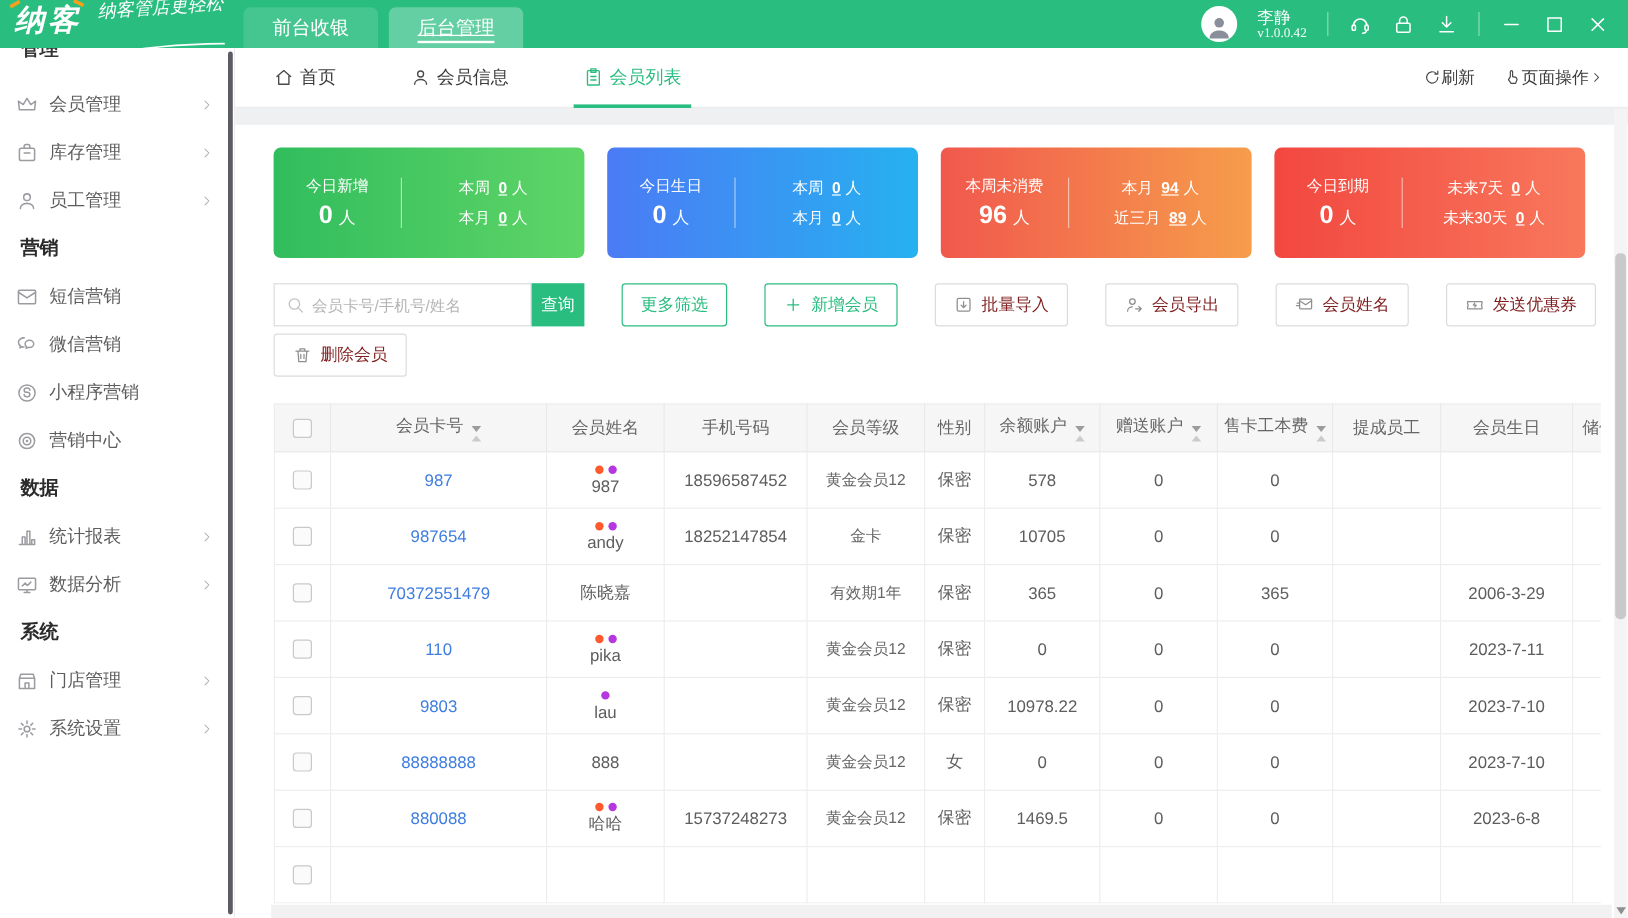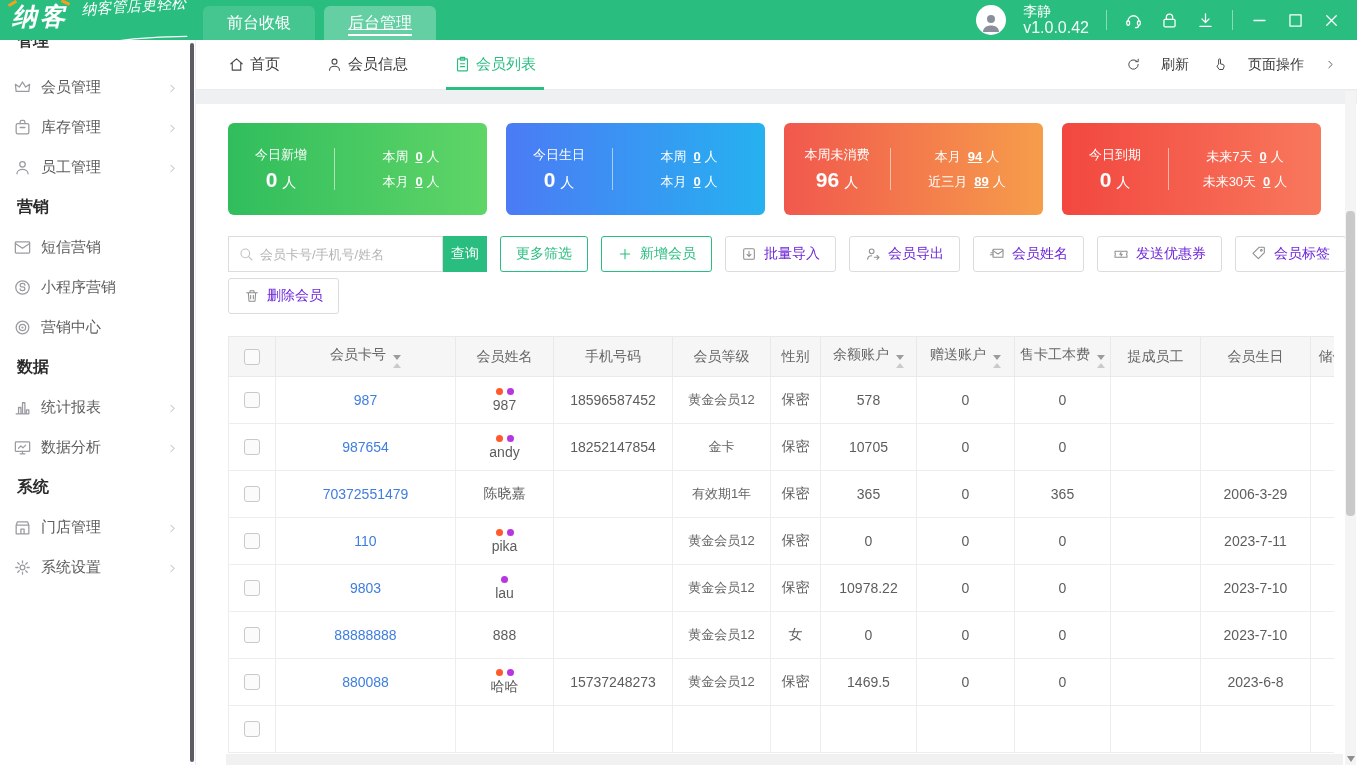--- a/index.html
+++ b/index.html
@@ -15,21 +15,21 @@
   .tagline svg{position:absolute;left:0;bottom:-8px;width:100%;height:10px;}
   .hdr-tabs{display:flex;margin-left:16px;align-self:flex-end;height:34px;}
   .hdr-tab{padding:0 24px;display:flex;align-items:center;background:rgba(255,255,255,.13);border-radius:6px 6px 0 0;margin-right:9px;font-size:16px;position:relative;cursor:pointer;}
   .hdr-tab.active{background:rgba(255,255,255,.27);text-decoration:underline;}
   .hdr-tab.active::after{content:"";position:absolute;left:24px;right:24px;bottom:4px;height:2px;background:#fff;}
   .hdr-right{margin-left:auto;display:flex;align-items:center;margin-right:16px;gap:17px;}
   .avatar{width:30px;height:30px;border-radius:50%;background:#fff;display:flex;align-items:center;justify-content:center;overflow:hidden;}
   .avatar svg{width:24px;height:24px;margin-top:4px;}
   .uinfo{line-height:1.15;}
   .uname{font-size:14px;}
-  .uver{font-size:16px;opacity:.95;}
+  .uver{font-size:11px;opacity:.95;font-family:Liberation Serif, serif;}
   .hdr-sep{width:1px;height:20px;background:rgba(255,255,255,.45);}
   .hicon{width:19px;height:19px;color:#fff;cursor:pointer;display:flex;align-items:center;}
   .hicon svg{width:100%;height:100%;}
 
   
   .sidebar{position:absolute;top:40px;left:0;width:196px;bottom:0;background:#fff;border-right:1px solid #ececec;overflow:hidden;}
   .sb-scrollbar{position:absolute;top:3px;right:1px;bottom:3px;width:4px;background:#5c5c64;border-radius:2px;}
   .sb-partial{height:13px;overflow:hidden;padding-left:17px;font-weight:bold;font-size:16px;color:#333;}
   .sb-partial span{display:block;margin-top:-9px;}
   .sb-list{margin-top:14px;}
@@ -43,21 +43,21 @@
   
   .main{position:absolute;top:40px;left:196px;right:0;bottom:0;background:#fff;overflow:hidden;}
   .tabbar{height:50px;display:flex;align-items:center;padding:0 20px 0 32px;border-bottom:1px solid #ececec;position:relative;background:#fff;}
   .ptab{display:flex;align-items:center;gap:5px;font-size:15px;color:#3a3a3a;margin-right:46px;height:100%;position:relative;cursor:pointer;}
   .ptab .pico{width:17px;height:17px;color:#4a4a4a;}
   .ptab .pico svg{width:100%;height:100%;}
   .ptab.active{color:#2abd80;}
   .ptab.active .pico{color:#2abd80;}
   .ptab.active::after{content:"";position:absolute;bottom:-1px;left:-8px;right:-8px;height:3px;background:#2abd80;}
   .tab-actions{margin-left:auto;display:flex;align-items:center;gap:24px;font-size:14px;color:#3a3a3a;}
-  .t-act{display:flex;align-items:center;gap:20px;cursor:pointer;}
+  .t-act{display:flex;align-items:center;gap:0;cursor:pointer;}
   .t-act .pico{width:15px;height:15px;color:#4a4a4a;}
   .t-act .pico svg{width:100%;height:100%;}
   .strip{height:14px;background:#eef0f2;}
   .content{position:relative;padding:19px 0 0 32px;}
 
   
   .cards{display:flex;gap:19px;}
   .card{width:259px;height:92px;border-radius:6px;color:#fff;display:flex;align-items:center;}
   .card.green{background:linear-gradient(90deg,#31bd5d,#5fd567);}
   .card.blue{background:linear-gradient(90deg,#4b7bf5,#26b1f0);}
@@ -67,30 +67,30 @@
   .card-title{font-size:13px;}
   .card-value{font-size:14px;margin-top:4px;}
   .card-value b{font-size:21px;margin-right:5px;}
   .card-div{width:1px;height:42px;background:rgba(255,255,255,.55);}
   .card-right{flex:1;display:flex;flex-direction:column;gap:7px;align-items:center;font-size:13px;}
   .cr-row{display:flex;align-items:center;}
   .cr-row .num{font-weight:bold;text-decoration:underline;margin:0 4px 0 7px;cursor:pointer;}
 
   
   .toolbar{margin-top:21px;}
-  .tb-row{display:flex;gap:13px;align-items:center;}
+  .tb-row{display:flex;gap:31px;align-items:center;}
   .tb-row2{margin-top:6px;}
   .search-wrap{display:flex;width:259px;height:36px;flex:none;}
   .search-box{flex:1;display:flex;align-items:center;border:1px solid #dcdcdc;background:#fff;padding-left:9px;}
   .search-box .pico{width:16px;height:16px;color:#c2c2c2;flex:none;}
   .search-box .pico svg{width:100%;height:100%;}
   .search-box input{border:none;outline:none;flex:1;min-width:0;font-size:13px;padding:0 6px;color:#333;background:transparent;}
   ::placeholder{color:#b4b4b4;}
   .btn-query{width:57px;background:#2abd80;color:#fff;font-size:14px;border:none;cursor:pointer;}
-  .btn{height:36px;display:flex;align-items:center;gap:7px;padding:0 15px;background:#fff;border:1px solid #dcdcdc;border-radius:3px;font-size:14px;color:#6d28d9;cursor:pointer;white-space:nowrap;}
+  .btn{height:36px;display:flex;align-items:center;gap:7px;padding:0 15px;background:#fff;border:1px solid #dcdcdc;border-radius:3px;font-size:14px;color:#7f1d1d;cursor:pointer;white-space:nowrap;}
   .btn .pico{width:16px;height:16px;color:#8f8f8f;}
   .btn .pico svg{width:100%;height:100%;}
   .btn.green-o{border-color:#2abd80;color:#2abd80;}
   .btn.green-o .pico{color:#2abd80;}
 
   
   .tblwrap{margin-top:22px;width:1106px;overflow:hidden;}
   table{border-collapse:collapse;table-layout:fixed;width:1126px;}
   th{height:40px;background:#f6f6f6;border:1px solid #e9e9e9;font-weight:normal;color:#666;font-size:14px;text-align:center;}
   td{height:47px;border:1px solid #ededed;text-align:center;font-size:14px;color:#5d5d5d;background:#fff;overflow:hidden;}
@@ -213,20 +213,27 @@
       <div class="sb-section">营销</div>
       <div class="sb-item">
         <span class="mico"><svg viewBox="0 0 24 24" fill="none" stroke="currentColor" stroke-width="1.6" stroke-linecap="round" stroke-linejoin="round">
             <rect x="3" y="5" width="18" height="14" rx="1"></rect>
             <path d="M3 7l9 6 9-6"></path>
           </svg></span>
         <span>短信营销</span>
       </div>
       <div class="sb-item">
         <span class="mico"><svg viewBox="0 0 24 24" fill="none" stroke="currentColor" stroke-width="1.6" stroke-linecap="round" stroke-linejoin="round">
+            <path d="M9 4.5C5.7 4.5 3 6.6 3 9.2c0 1.5.9 2.8 2.2 3.7L4.5 15l2.4-1.2c.6.2 1.3.3 2 .3"></path>
+            <path d="M10 10.8c0-2.2 2.1-3.9 4.6-3.9s4.5 1.7 4.5 3.9-2 3.9-4.5 3.9c-.5 0-1 0-1.4-.2L11 15.6l.6-1.7c-1-.7-1.6-1.8-1.6-3.1z"></path>
+          </svg></span>
+        <span>微信营销</span>
+      </div>
+      <div class="sb-item">
+        <span class="mico"><svg viewBox="0 0 24 24" fill="none" stroke="currentColor" stroke-width="1.6" stroke-linecap="round" stroke-linejoin="round">
             <circle cx="12" cy="12" r="8.5"></circle>
             <path d="M15 9c0-1.4-1.4-2.3-3-2.3S9 7.6 9 9s1.4 2.3 3 2.3 3 .9 3 2.3-1.4 2.4-3 2.4-3-1-3-2.4"></path>
           </svg></span>
         <span>小程序营销</span>
       </div>
       <div class="sb-item">
         <span class="mico"><svg viewBox="0 0 24 24" fill="none" stroke="currentColor" stroke-width="1.6" stroke-linecap="round" stroke-linejoin="round">
             <circle cx="12" cy="12" r="8"></circle>
             <circle cx="12" cy="12" r="4"></circle>
             <circle cx="12" cy="12" r=".6"></circle>
@@ -272,21 +279,21 @@
         <span class="chev"><svg viewBox="0 0 24 24" fill="none" stroke="currentColor" stroke-width="1.6" stroke-linecap="round" stroke-linejoin="round">
             <path d="M9 6l6 6-6 6"></path>
           </svg></span>
       </div>
     </div>
   <div class="sb-scrollbar"></div>
 </div>
 
 <div class="main">
   <div class="tabbar">
-    <div id="ptabs" style="display:flex;height:100%;">
+    <div id="ptabs" style="display:flex;height:100%;gap:16px;">
         <div class="ptab">
           <span class="pico"><svg viewBox="0 0 24 24" fill="none" stroke="currentColor" stroke-width="1.6" stroke-linecap="round" stroke-linejoin="round">
               <path d="M4 11l8-7 8 7M6 10v10h12V10"></path>
             </svg></span>
           <span>首页</span>
         </div>
         <div class="ptab">
           <span class="pico"><svg viewBox="0 0 24 24" fill="none" stroke="currentColor" stroke-width="1.6" stroke-linecap="round" stroke-linejoin="round">
               <circle cx="12" cy="8" r="3.5"></circle>
               <path d="M5 20c0-3.5 3.5-5.5 7-5.5s7 2 7 5.5"></path>

